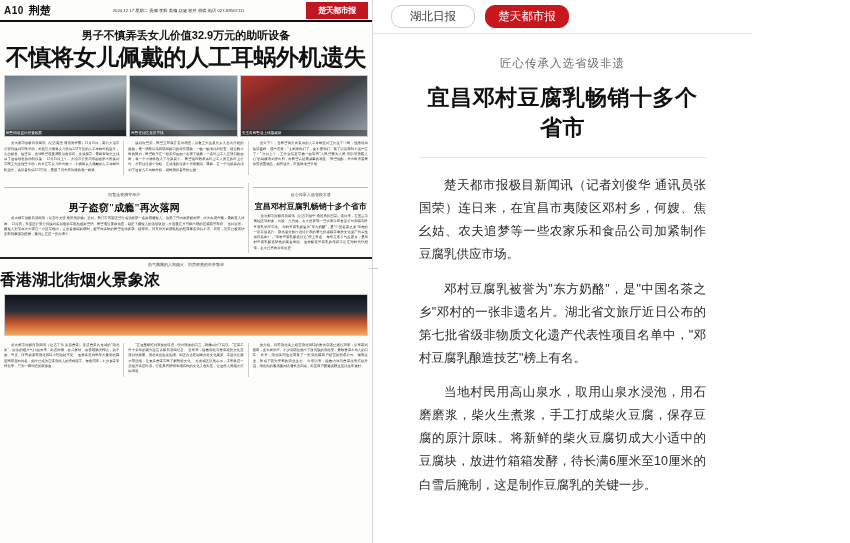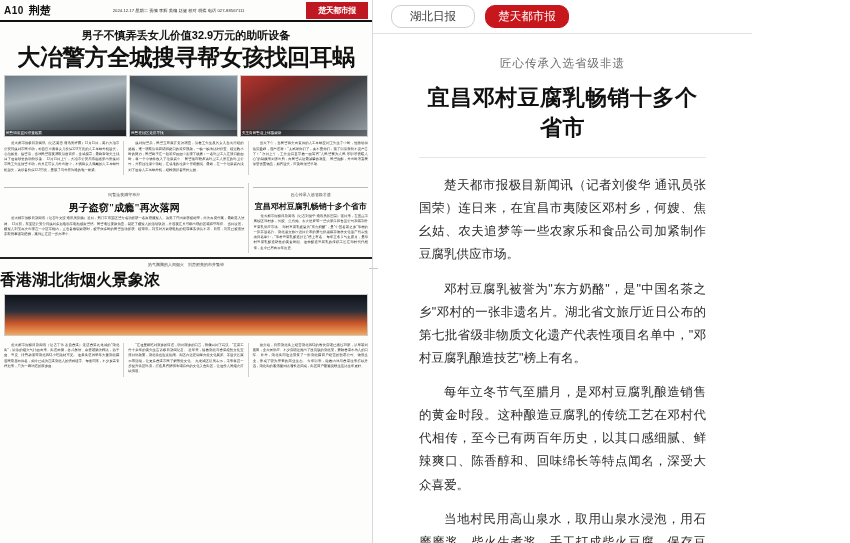--- a/index.html
+++ b/index.html
@@ -256,21 +256,21 @@
   <div class="paper-pane">
 
     <div class="paper-head">
       <span class="folio">A10</span>
       <span class="sect">荆楚</span>
       <span class="meta">2024.12.17 星期二 责编 李辉 美编 赵健 校对 胡蝶 电话 027-88567111</span>
       <span class="masthead">楚天都市报</span>
     </div>
 
     <div class="kicker">男子不慎弄丢女儿价值32.9万元的助听设备</div>
-    <div class="headline-main">大冶警方全城搜寻帮女孩找回耳蜗</div>
+    <div class="headline-main">不慎将女儿佩戴的人工耳蜗外机遗失</div>
 
     <div class="photo-row">
       <div class="photo ph1">
         <div class="cap">民警调取监控排查线索</div>
       </div>
       <div class="photo ph2">
         <div class="cap">民警在辖区走访寻找</div>
       </div>
       <div class="photo ph3">
         <div class="cap">失主向民警送上锦旗致谢</div>
@@ -363,19 +363,18 @@
       <div class="tab active">楚天都市报</div>
     </div>
 
     <div class="article">
       <div class="art-kicker">匠心传承入选省级非遗</div>
       <h1 class="art-title">宜昌邓村豆腐乳畅销十多个省市</h1>
       <div class="art-sep"></div>
       <div class="art-body">
         <p>楚天都市报极目新闻讯（记者刘俊华 通讯员张国荣）连日来，在宜昌市夷陵区邓村乡，何嫂、焦幺姑、农夫追梦等一些农家乐和食品公司加紧制作豆腐乳供应市场。</p>
         <p>邓村豆腐乳被誉为"东方奶酪"，是"中国名茶之乡"邓村的一张非遗名片。湖北省文旅厅近日公布的第七批省级非物质文化遗产代表性项目名单中，"邓村豆腐乳酿造技艺"榜上有名。</p>
-        <p>每年立冬节气至腊月，是邓村豆腐乳酿造销售的黄金时段。这种酿造豆腐乳的传统工艺在邓村代代相传，至今已有两百年历史，以其口感细腻、鲜辣爽口、陈香醇和、回味绵长等特点闻名，深受大众喜爱。</p>
         <p>当地村民用高山泉水，取用山泉水浸泡，用石磨磨浆，柴火生煮浆，手工打成柴火豆腐，保存豆腐的原汁原味。将新鲜的柴火豆腐切成大小适中的豆腐块，放进竹箱箱发酵，待长满6厘米至10厘米的白雪后腌制，这是制作豆腐乳的关键一步。</p>
 
       </div>
     </div>
   </div>
 </div>
 
 </body></html>

